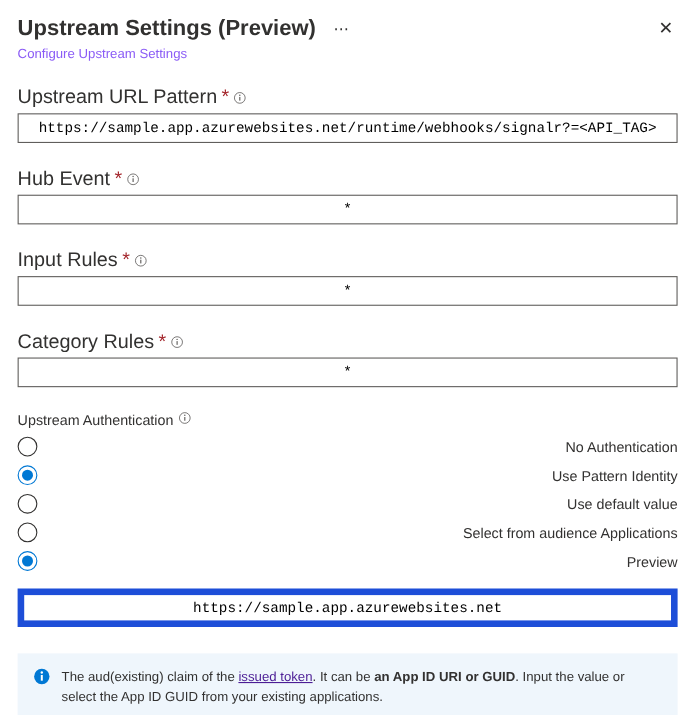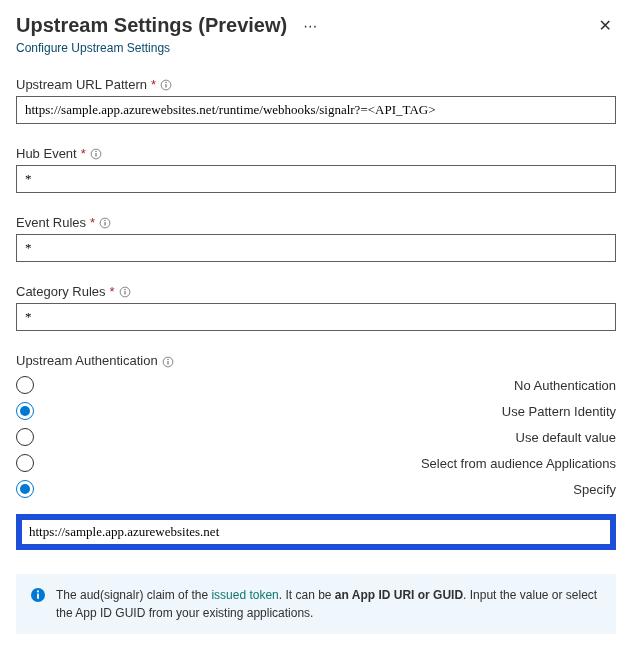--- a/index.html
+++ b/index.html
@@ -10,38 +10,39 @@
     color: #323130;
     background: #fff;
     width: 632px;
   }
   .panel { padding: 12px 16px 18px 16px; }
   .header-row { display: flex; align-items: center; }
   .title { font-size: 20px; font-weight: 600; flex: 0 0 auto; }
   .more-icon { margin-left: 16px; color: #323130; font-size: 14px; letter-spacing: 1px; }
   .spacer { flex: 1 1 auto; }
   .close-icon { font-size: 16px; font-weight: 300; cursor: pointer; padding: 4px; }
-  .subtitle { font-size: 12px; color: #0c4a6e; margin-top: 2px; }
+  .subtitle { font-size: 12px; color: #8b5cf6; margin-top: 2px; }
   .field-group { margin-top: 22px; }
-  .field-label { font-size: 13px; display: flex; align-items: center; gap: 4px; margin-bottom: 4px; }
+  .field-label { font-size: 18px; display: flex; align-items: center; gap: 4px; margin-bottom: 4px; }
   .req { color: #a4262c; }
   .info-icon {
     width: 12px; height: 12px; display: inline-flex; align-items: center; justify-content: center;
   }
   .info-icon svg { width: 12px; height: 12px; }
   .text-input {
     width: 100%;
     border: 1px solid #605e5c;
     padding: 5px 8px;
     font-size: 13px;
-    font-family: Liberation Serif, serif;
+    font-family: Liberation Mono, monospace;
     outline: none;
+    text-align: center;
   }
   .text-input.focused { border: 6px solid #1d4ed8; padding: 4px 7px; }
-  .section-label { margin-top: 22px; font-size: 13px; display:flex; align-items:flex-end; gap:4px; }
+  .section-label { margin-top: 22px; font-size: 13px; display:flex; align-items:flex-start; gap:4px; }
   .radio-row { display: flex; align-items: center; gap: 8px; margin-top: 8px; cursor: pointer; justify-content: space-between; }
   .radio-outer {
     width: 18px; height: 18px; border: 1px solid #323130; border-radius: 50%;
     display: flex; align-items: center; justify-content: center; flex-shrink: 0;
   }
   .radio-outer.selected { border-color: #0078d4; }
   .radio-inner {
     width: 10px; height: 10px; border-radius: 50%; background: #0078d4;
   }
   .radio-label { font-size: 13px; }
@@ -52,21 +53,21 @@
     padding: 12px 14px;
     display: flex;
     gap: 10px;
     font-size: 12px;
     line-height: 1.5;
   }
   .info-box-icon {
     width: 16px; height: 16px; flex-shrink: 0; margin-top: 1px;
   }
   .info-box-icon svg { width: 16px; height: 16px; }
-  .info-box a { color: #0f766e; cursor: pointer; }
+  .info-box a { color: #4c1d95; text-decoration: underline; cursor: pointer; }
   .info-box .bold { font-weight: 700; }
 </style>
 </head>
 <body>
 
 <div class="panel">
   <div class="header-row">
     <div class="title">Upstream Settings (Preview)</div>
     <div class="more-icon">⋯</div>
     <div class="spacer"></div>
@@ -99,21 +100,21 @@
             <rect x="7.3" y="6.8" width="1.4" height="4.5" fill="#605e5c"></rect>
             <circle cx="8" cy="4.7" r="0.9" fill="#605e5c"></circle>
           </svg>
       </span>
     </div>
     <input class="text-input" type="text" value="*" style="">
   </div>
 
   <div class="field-group">
     <div class="field-label">
-      <span>Event Rules</span>
+      <span>Input Rules</span>
       <span class="req">*</span>
       <span class="info-icon">
         <svg viewBox="0 0 16 16">
             <circle cx="8" cy="8" r="6.5" fill="none" stroke="#605e5c" stroke-width="1"></circle>
             <rect x="7.3" y="6.8" width="1.4" height="4.5" fill="#605e5c"></rect>
             <circle cx="8" cy="4.7" r="0.9" fill="#605e5c"></circle>
           </svg>
       </span>
     </div>
     <input class="text-input" type="text" value="*" style="">
@@ -160,33 +161,33 @@
     <div class="radio-label">Use default value</div>
   </div>
   <div class="radio-row">
     <div class="radio-outer"></div>
     <div class="radio-label">Select from audience Applications</div>
   </div>
   <div class="radio-row">
     <div class="radio-outer selected">
         <div class="radio-inner"></div>
       </div>
-    <div class="radio-label">Specify</div>
+    <div class="radio-label">Preview</div>
   </div>
 
   <div class="specify-input-wrap">
     <input class="text-input focused" type="text" value="https://sample.app.azurewebsites.net" style="">
   </div>
 
   <div class="info-box">
     <div class="info-box-icon">
       <svg viewBox="0 0 16 16">
           <circle cx="8" cy="8" r="7" fill="#0078d4"></circle>
           <rect x="7.1" y="6.6" width="1.8" height="5.2" fill="#fff"></rect>
           <circle cx="8" cy="4.4" r="1.1" fill="#fff"></circle>
         </svg>
     </div>
     <div>
-      <span>The aud(signalr) claim of the </span><a>issued token</a><span>. It can be </span><span class="bold">an App ID URI or GUID</span><span>. Input the value or select the App ID GUID from your existing applications.</span>
+      <span>The aud(existing) claim of the </span><a>issued token</a><span>. It can be </span><span class="bold">an App ID URI or GUID</span><span>. Input the value or select the App ID GUID from your existing applications.</span>
     </div>
   </div>
 
 </div>
 
 </body></html>

